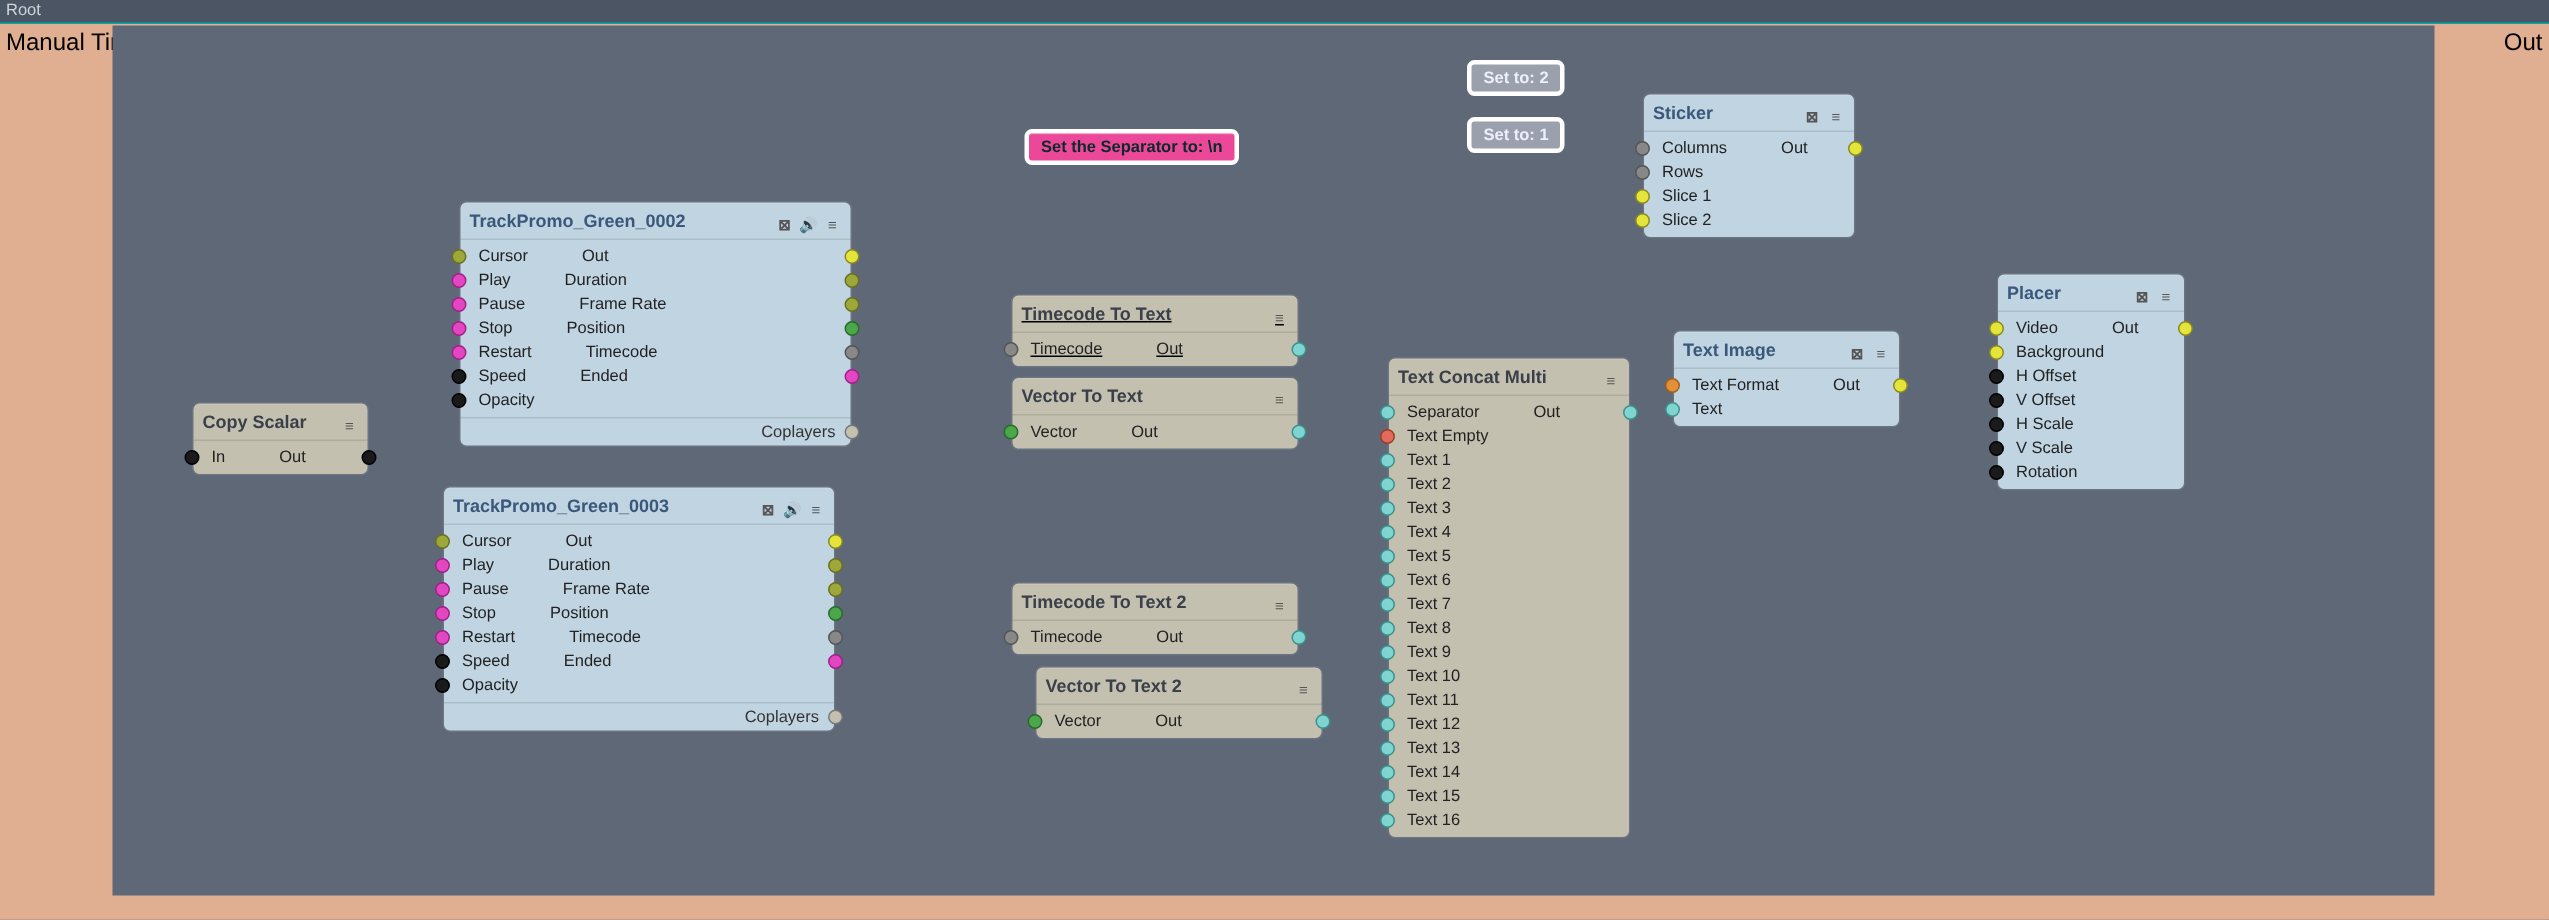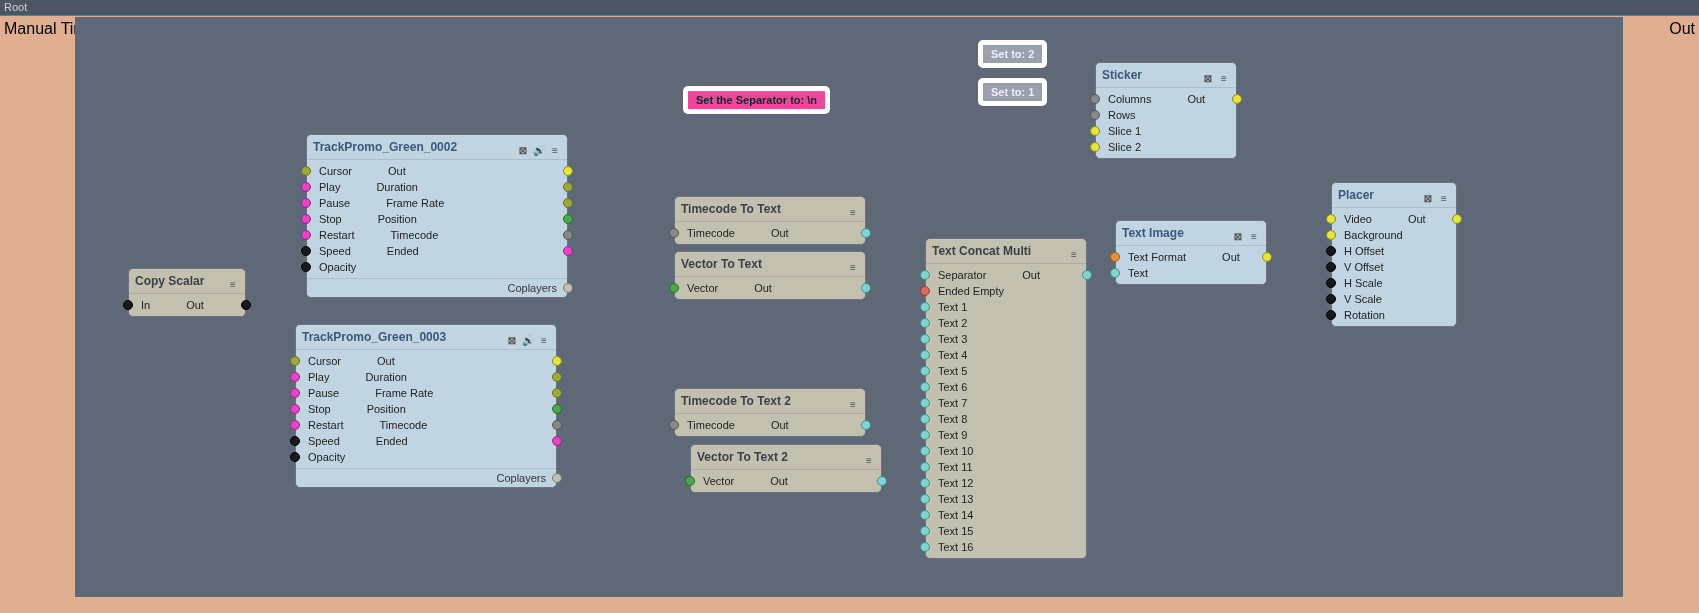--- a/index.html
+++ b/index.html
@@ -83,21 +83,21 @@
     border-top: 1px solid rgba(0,0,0,.1);
     text-align: right; font-size: 11px; color: #333;
     position: relative;
   }
   .footer .port { top: 4px; }
 
   
   .anno {
     position:absolute; border-radius:5px; padding:3px 8px;
     background:#9aa1ad; color:#eef; font-size:11px; font-weight:bold;
-    border:5px solid #ffffff;
+    border:3px solid #ffffff;
   }
 
   svg.wires { position:absolute; left:0; top:0; width:1699px; height:613px; pointer-events:none; }
 </style>
 </head>
 <body>
 
 <svg class="wires">
 
   <path d="M 84 31 C 100 120, 120 260, 131 290" stroke="#222" stroke-width="1" fill="none" stroke-dasharray="3,3"></path>
@@ -286,21 +286,21 @@
         <span class="port left p-black"></span>
         <span class="l">Opacity</span>
       </div>
     </div>
   <div class="footer">
     <span>Coplayers</span>
     <span class="port right p-hollow"></span>
   </div>
 </div>
 
-<div class="node tan" style="left:674px; top:196px; width:190px;">
+<div class="node tan" style="left:674px; top:196px; width:190px;text-decoration:underline;">
   <div class="hdr">
       <span>Timecode To Text</span>
       <span class="ico">
         <span>≡</span>
       </span>
     </div>
   <div class="body">
       <div class="row">
     <span class="port left p-gray"></span>
     <span class="l">Timecode</span>
@@ -370,21 +370,21 @@
     </div>
   <div class="body" id="concat-body">
       <div class="row">
         <span class="port left p-cyan"></span>
         <span class="l">Separator</span>
         <span class="r">Out</span>
         <span class="port right p-cyan"></span>
       </div>
       <div class="row">
         <span class="port left p-red"></span>
-        <span class="l">Ended Empty</span>
+        <span class="l">Text Empty</span>
       </div>
       <div class="row">
         <span class="port left p-cyan"></span>
         <span class="l">Text 1</span>
       </div>
       <div class="row">
         <span class="port left p-cyan"></span>
         <span class="l">Text 2</span>
       </div>
       <div class="row">

